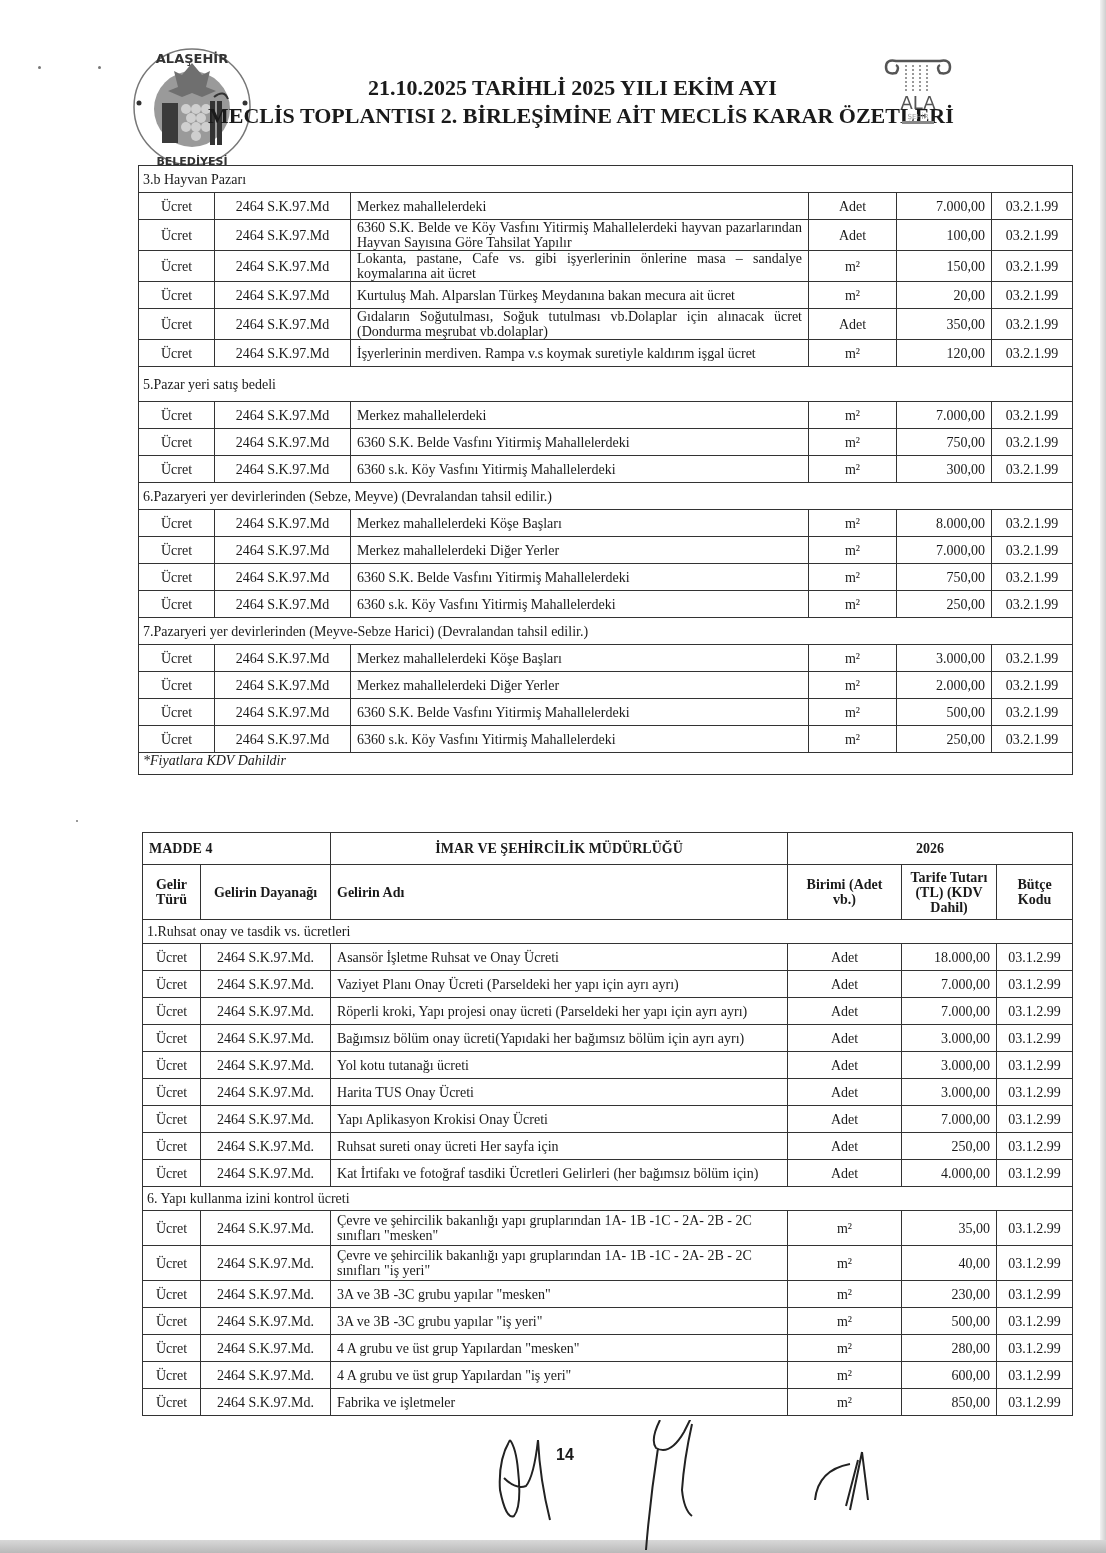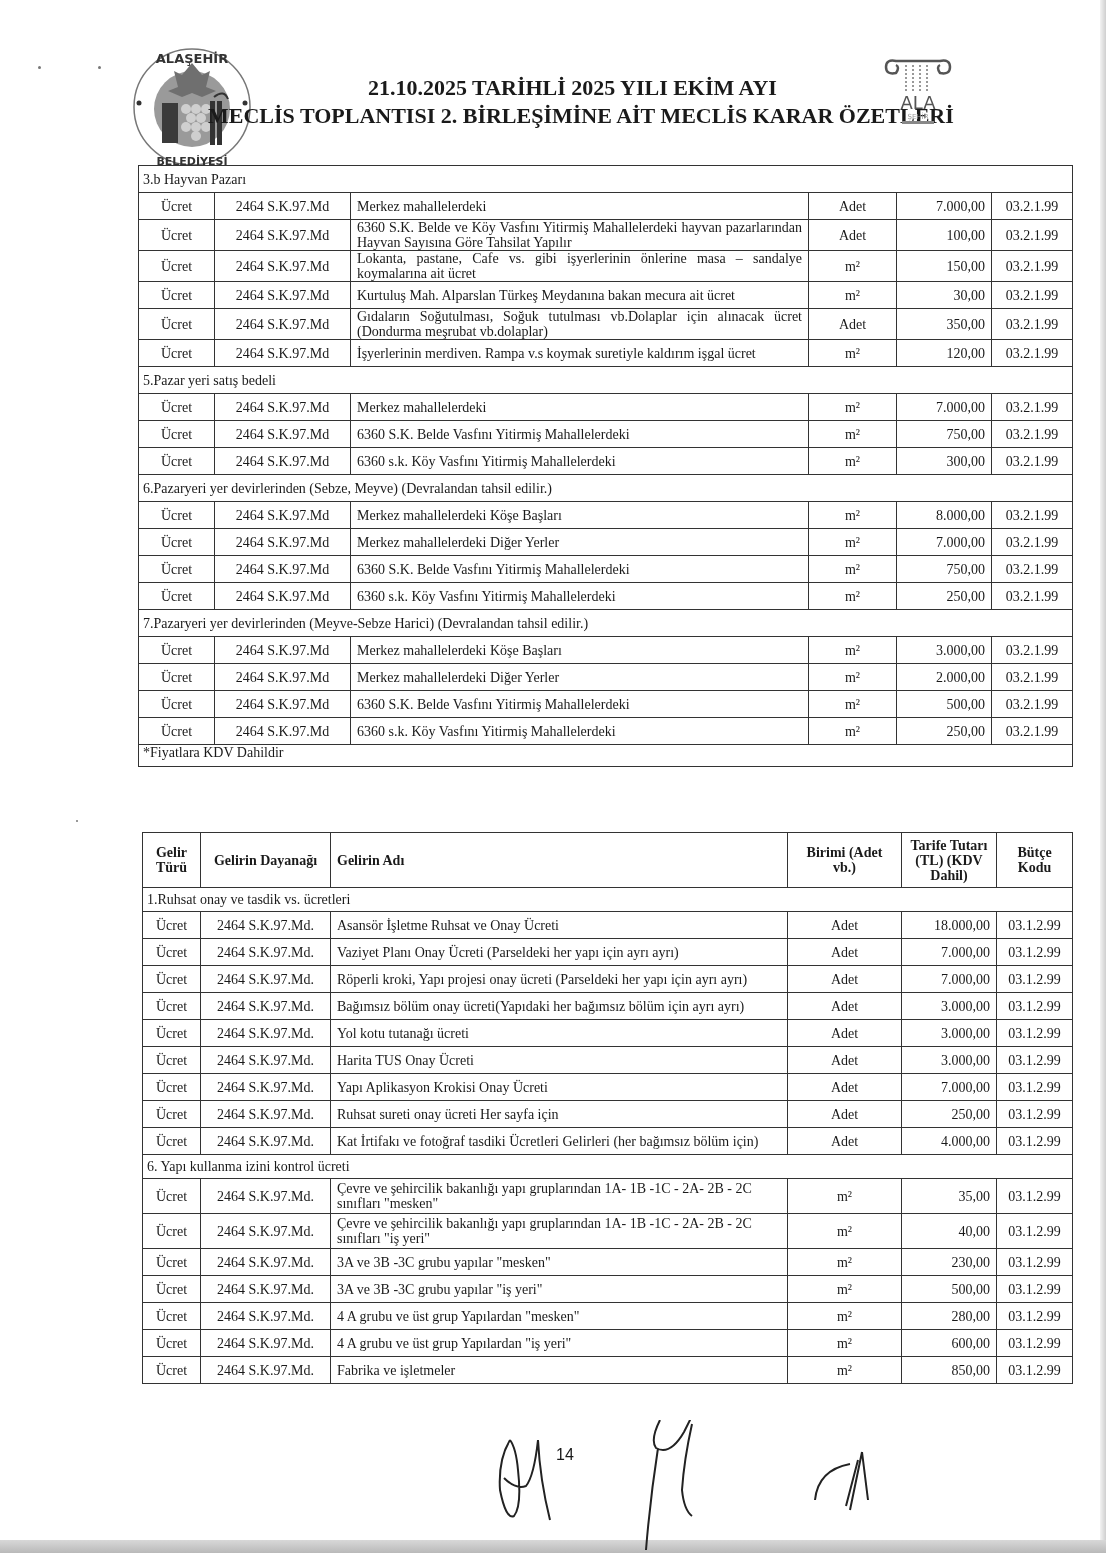--- a/index.html
+++ b/index.html
@@ -35,21 +35,21 @@
   .t1 { left: 138px; top: 165px; width: 934px; }
   .t2 { left: 142px; top: 832px; width: 930px; }
   .c { text-align: center; }
   .r { text-align: right; }
   .just { text-align: justify; text-align-last: left; margin-top: 32px; }
   .section td { padding-left: 4px; }
   .hdr td { font-weight: bold; }
   .sig { position: absolute; left: 470px; top: 1420px; width: 440px; height: 130px; }
   .page-num {
     position: absolute; left: 556px; top: 1446px;
-    font-family: "Liberation Sans", "DejaVu Sans", sans-serif; font-size: 16px;
+    font-family: "Liberation Sans", "DejaVu Sans", sans-serif; font-size: 16px; font-weight: bold;
   }
 </style>
 </head>
 <body>
 
 <div class="page-shadow-right"></div>
 <div class="page-shadow-bottom"></div>
 <div class="speck" style="left:38px;top:66px;"></div>
 <div class="speck" style="left:98px;top:66px;"></div>
 <div class="speck" style="left:76px;top:820px;width:2px;height:2px;"></div>
@@ -135,40 +135,40 @@
         <td class="just">Lokanta, pastane, Cafe vs. gibi işyerlerinin önlerine masa – sandalye koymalarına ait ücret</td>
         <td class="c">m²</td>
         <td class="r">150,00</td>
         <td class="c">03.2.1.99</td>
       </tr>
       <tr style="height: 27px;">
         <td class="c">Ücret</td>
         <td class="c">2464 S.K.97.Md</td>
         <td class="just">Kurtuluş Mah. Alparslan Türkeş Meydanına bakan  mecura ait ücret</td>
         <td class="c">m²</td>
-        <td class="r">30,00</td>
+        <td class="r">20,00</td>
         <td class="c">03.2.1.99</td>
       </tr>
       <tr style="height: 31px;">
         <td class="c">Ücret</td>
         <td class="c">2464 S.K.97.Md</td>
         <td class="just">Gıdaların Soğutulması, Soğuk tutulması vb.Dolaplar için alınacak ücret (Dondurma meşrubat vb.dolaplar)</td>
         <td class="c">Adet</td>
         <td class="r">350,00</td>
         <td class="c">03.2.1.99</td>
       </tr>
       <tr style="height: 27px;">
         <td class="c">Ücret</td>
         <td class="c">2464 S.K.97.Md</td>
         <td class="just">İşyerlerinin merdiven. Rampa v.s koymak suretiyle kaldırım işgal ücret</td>
         <td class="c">m²</td>
         <td class="r">120,00</td>
         <td class="c">03.2.1.99</td>
       </tr>
-      <tr class="section" style="height: 27px;">
+      <tr class="section" style="height: 35px;">
         <td colspan="6">5.Pazar yeri satış bedeli</td>
       </tr>
       <tr style="height: 27px;">
         <td class="c">Ücret</td>
         <td class="c">2464 S.K.97.Md</td>
         <td class="just">Merkez mahallelerdeki</td>
         <td class="c">m²</td>
         <td class="r">7.000,00</td>
         <td class="c">03.2.1.99</td>
       </tr>
@@ -252,35 +252,40 @@
       </tr>
       <tr style="height: 27px;">
         <td class="c">Ücret</td>
         <td class="c">2464 S.K.97.Md</td>
         <td class="just">6360 s.k. Köy Vasfını Yitirmiş Mahallelerdeki</td>
         <td class="c">m²</td>
         <td class="r">250,00</td>
         <td class="c">03.2.1.99</td>
       </tr>
       <tr style="height: 22px;">
-        <td colspan="6" style="vertical-align: top; padding-left: 4px;">*Fiyatlara KDV Dahildir</td>
+        <td colspan="6" style="vertical-align: top; padding-left: 4px; font-style: italic;">*Fiyatlara KDV Dahildir</td>
       </tr>
     </tbody>
 </table>
 
 <table class="t2">
   <colgroup>
     <col style="width:58px">
       <col style="width:130px">
       <col style="width:457px">
       <col style="width:114px">
       <col style="width:95px">
       <col style="width:76px">
   </colgroup>
   <tbody id="t2-body">
+    <tr class="hdr" style="height:32px;">
+      <td colspan="2">MADDE 4</td>
+      <td class="c">İMAR VE ŞEHİRCİLİK MÜDÜRLÜĞÜ</td>
+      <td colspan="3" class="c">2026</td>
+    </tr>
     <tr class="hdr" style="height:55px;">
       <td class="c">Gelir Türü</td>
       <td class="c">Gelirin Dayanağı</td>
       <td>Gelirin Adı</td>
       <td class="c">Birimi (Adet vb.)</td>
       <td class="c">Tarife Tutarı (TL) (KDV Dahil)</td>
       <td class="c">Bütçe Kodu</td>
     </tr>
   <tr class="section" style="height: 24px; padding-left: 8px;">
         <td colspan="6">1.Ruhsat onay ve tasdik vs. ücretleri</td>

